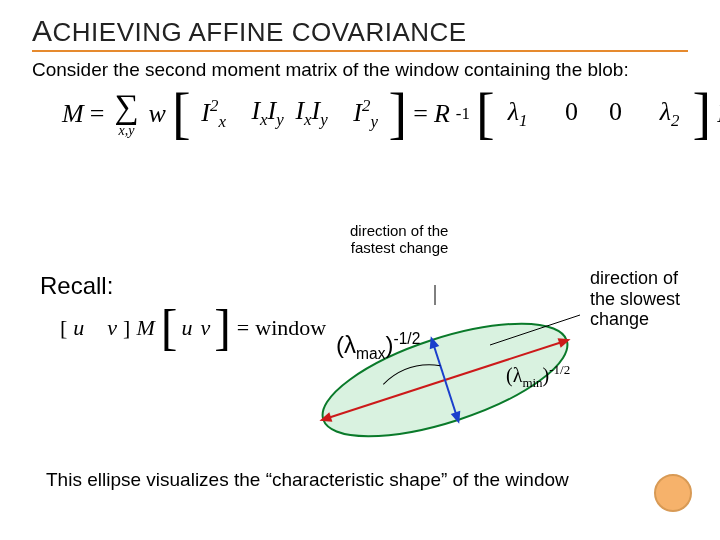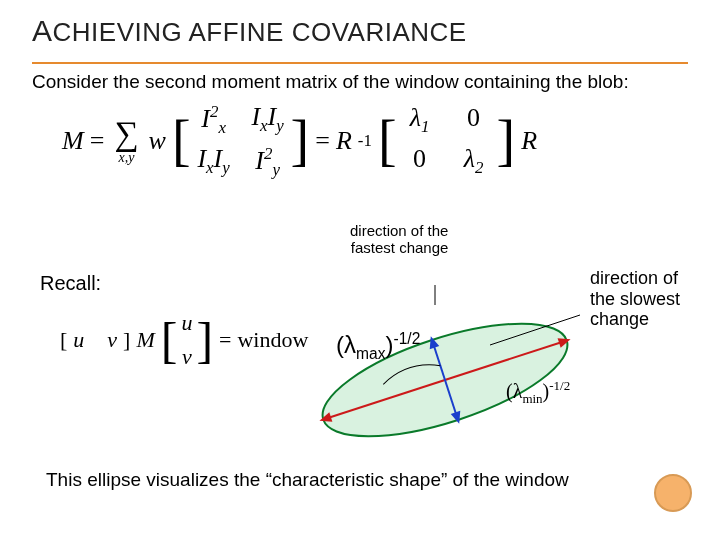--- a/index.html
+++ b/index.html
@@ -1,37 +1,37 @@
 <!DOCTYPE html>
 <html><head>
 <meta charset="utf-8">
 <style>
   html,body{margin:0;padding:0}
   body{width:720px;height:540px;background:#fff;font-family:Arial,Helvetica,sans-serif;color:#000;position:relative;overflow:hidden}
   .slide{padding:14px 32px 0 32px}
-  .title{font-size:26px;letter-spacing:.5px;color:#222;border-bottom:2px solid #e68a2e;padding-bottom:14px;}
+  .title{font-size:26px;letter-spacing:.5px;color:#222;border-bottom:2px solid #e68a2e;padding-bottom:2px;}
   .title .cap{font-size:30px}
   .body-text{font-size:19px;line-height:1.25;margin:6px 0 2px 0}
   .eq-main{font-family:'Times New Roman',serif;font-size:26px;font-style:italic;margin:8px 0 4px 30px;display:flex;align-items:center;gap:6px}
   .sum{display:inline-flex;flex-direction:column;align-items:center;line-height:1;margin:0 4px}
   .sum .sig{font-size:34px;font-style:normal}
   .sum .lim{font-size:14px;}
   .bigbrack{display:inline-flex;align-items:center}
   .bigbrack .b{font-size:56px;font-style:normal;font-family:'Times New Roman',serif;line-height:.7}
-  .mat{display:inline-flex;flex-direction:column;gap:6px;padding:0 4px}
+  .mat{display:inline-flex;gap:6px;padding:0 4px}
   .mat .row{display:flex;gap:16px;justify-content:center}
   .mat .cell{min-width:38px;text-align:center}
   .label-fast{position:absolute;left:350px;top:222px;font-size:15px;text-align:right;line-height:1.15}
-  .recall{position:absolute;left:40px;top:272px;font-size:20px}
+  .recall{position:absolute;left:40px;top:272px;font-size:24px}
   .eq-recall{position:absolute;left:60px;top:310px;font-family:'Times New Roman',serif;font-style:italic;font-size:22px;display:flex;align-items:center;gap:6px}
   .eq-recall .bigbrack .b{font-size:50px}
   .eq-recall .mat{gap:8px}
   .label-slow{position:absolute;left:590px;top:268px;font-size:18px;text-align:left;line-height:1.15}
   .lambda-max{position:absolute;left:336px;top:330px;font-family:Liberation Sans, sans-serif;font-size:24px}
-  .lambda-min{position:absolute;left:506px;top:378px;font-family:'Times New Roman',serif;font-size:20px}
+  .lambda-min{position:absolute;left:506px;top:362px;font-family:'Times New Roman',serif;font-size:20px}
   .ellipse-box{position:absolute;left:280px;top:285px;width:330px;height:155px}
   .caption{position:absolute;left:46px;top:468px;right:32px;font-size:19px;line-height:1.25}
   .corner-dot{position:absolute;right:28px;bottom:28px;width:34px;height:34px;border-radius:50%;background:#f6b26b;border:2px solid #d89a55}
   sub{font-size:.65em}
   sup{font-size:.65em}
 </style>
 </head>
 <body>
 
 <div class="slide">

